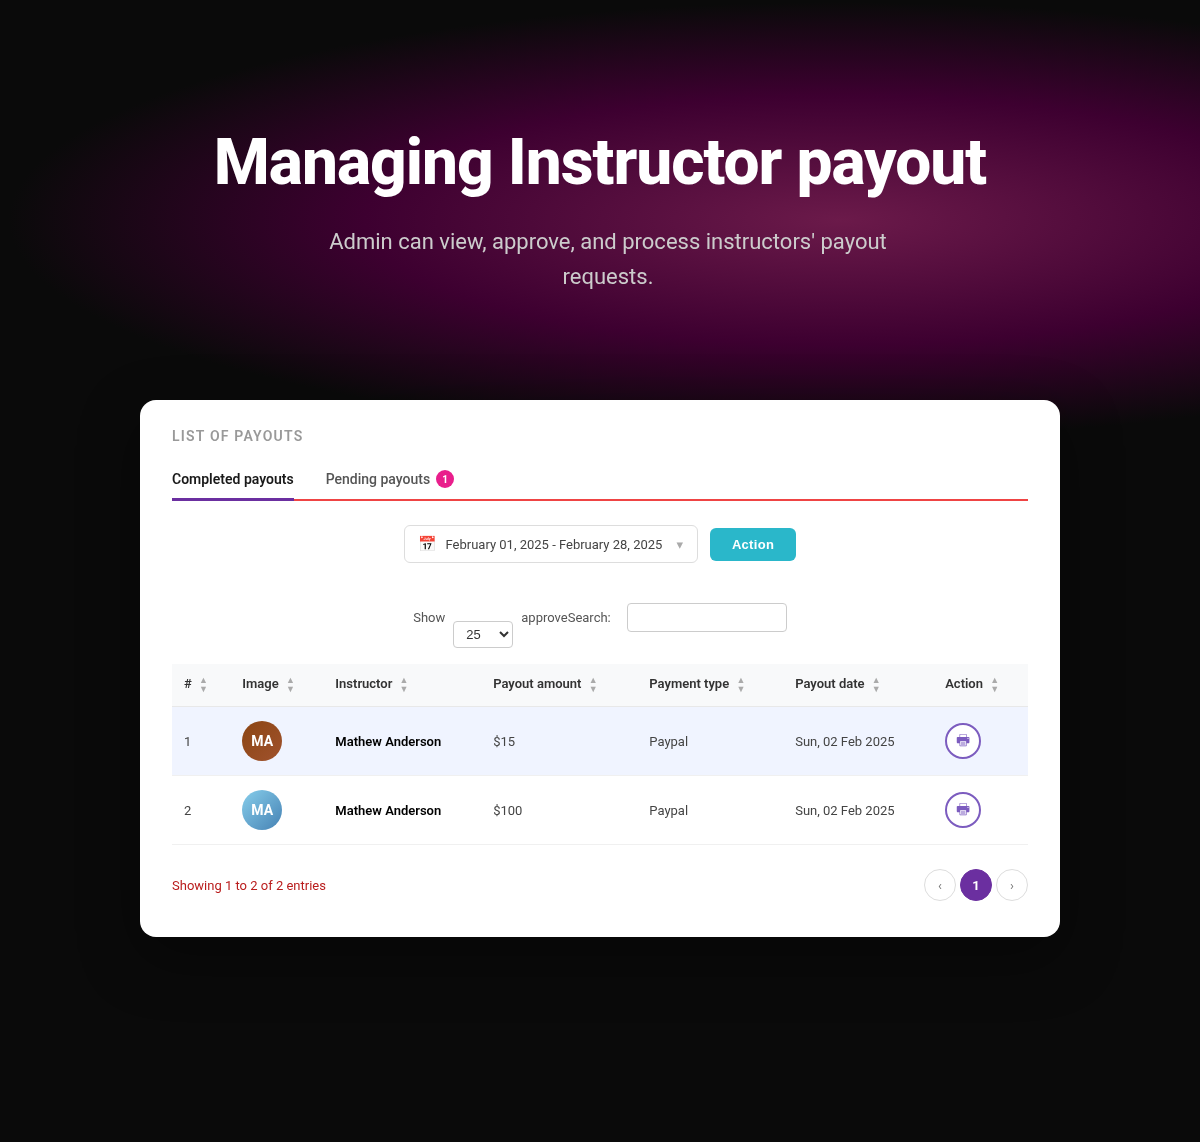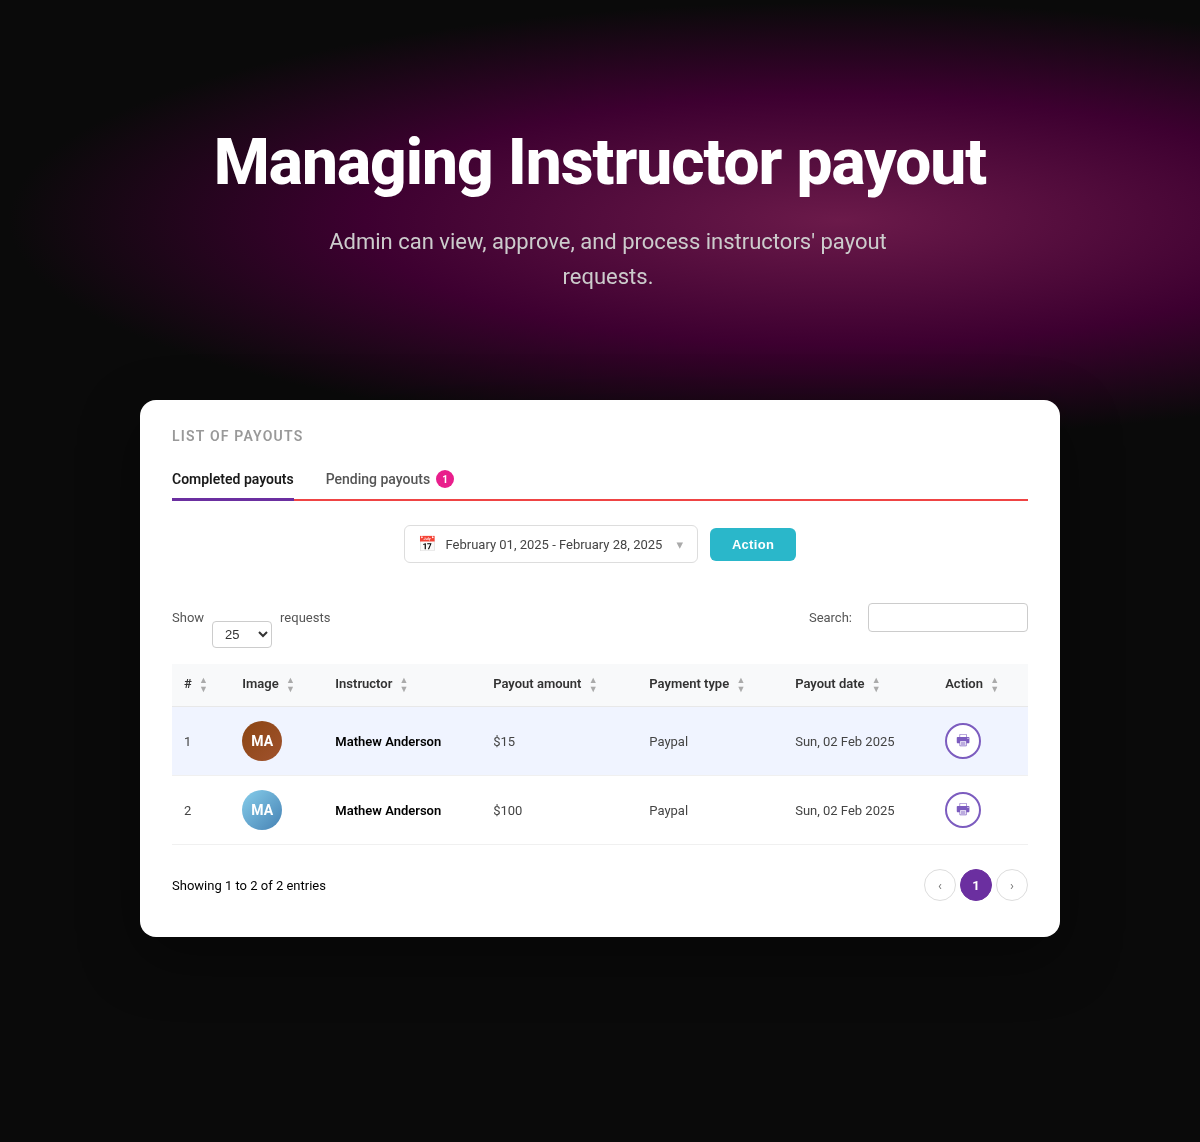--- a/index.html
+++ b/index.html
@@ -123,21 +123,21 @@
       border: none;
       border-radius: 6px;
       padding: 9px 22px;
       font-size: 13px;
       font-weight: 600;
       cursor: pointer;
       letter-spacing: 0.3px;
     }
     .table-controls {
       display: flex;
-      justify-content: space-between;
+      justify-content: center;
       align-items: center;
       margin-bottom: 16px;
     }
     .show-entries {
       display: flex;
       align-items: center;
       gap: 8px;
       font-size: 13px;
       color: #555;
     }
@@ -247,21 +247,21 @@
       font-size: 15px;
     }
     .pagination-row {
       display: flex;
       justify-content: space-between;
       align-items: center;
       margin-top: 24px;
     }
     .pagination-info {
       font-size: 13px;
-      color: #000000;
+      color: #b91c1c;
     }
     .pagination {
       display: flex;
       align-items: center;
       gap: 4px;
     }
     .page-btn {
       width: 32px;
       height: 32px;
       border-radius: 50%;
@@ -325,21 +325,21 @@
   </div>
 
   <div class="table-controls">
     <div class="show-entries">
       <span>Show</span>
       <select class="entries-select">
         <option>25</option>
         <option>50</option>
         <option>100</option>
       </select>
-      <span>requests</span>
+      <span>approve</span>
     </div>
     <div class="search-row">
       <span>Search:</span>
       <input type="text" class="search-input" style="">
     </div>
   </div>
 
   <table>
     <thead>
       <tr>

